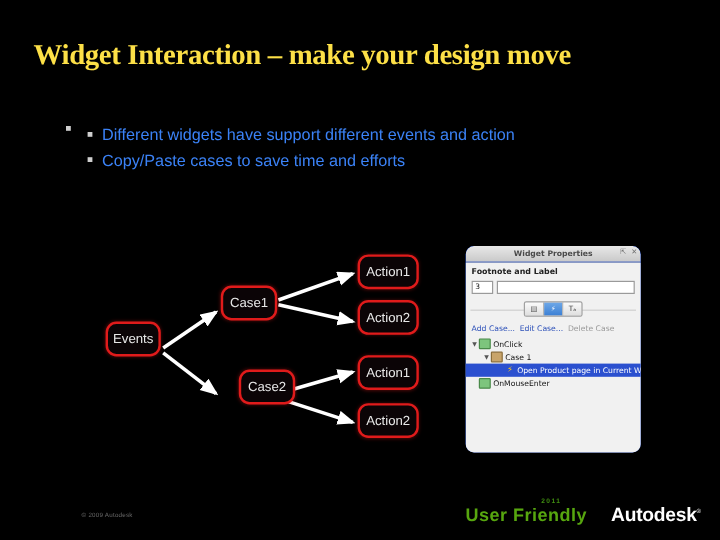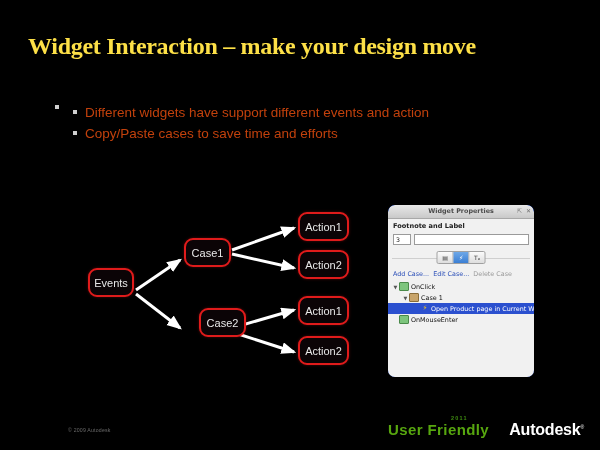--- a/index.html
+++ b/index.html
@@ -60,21 +60,21 @@
     height: 4px;
     background: #cfcfcf;
   }
   .sub {
     margin-left: 18px;
     margin-top: 4px;
   }
   .bullet-l2 {
     position: relative;
     padding-left: 12px;
-    color: #c2410c;
+    color: #3b82f6;
     font-size: 13.5px;
     line-height: 21px;
   }
   .bullet-l2 > .mk {
     position: absolute;
     left: 0;
     top: 8px;
     width: 3.5px;
     height: 3.5px;
     background: #cfcfcf;

